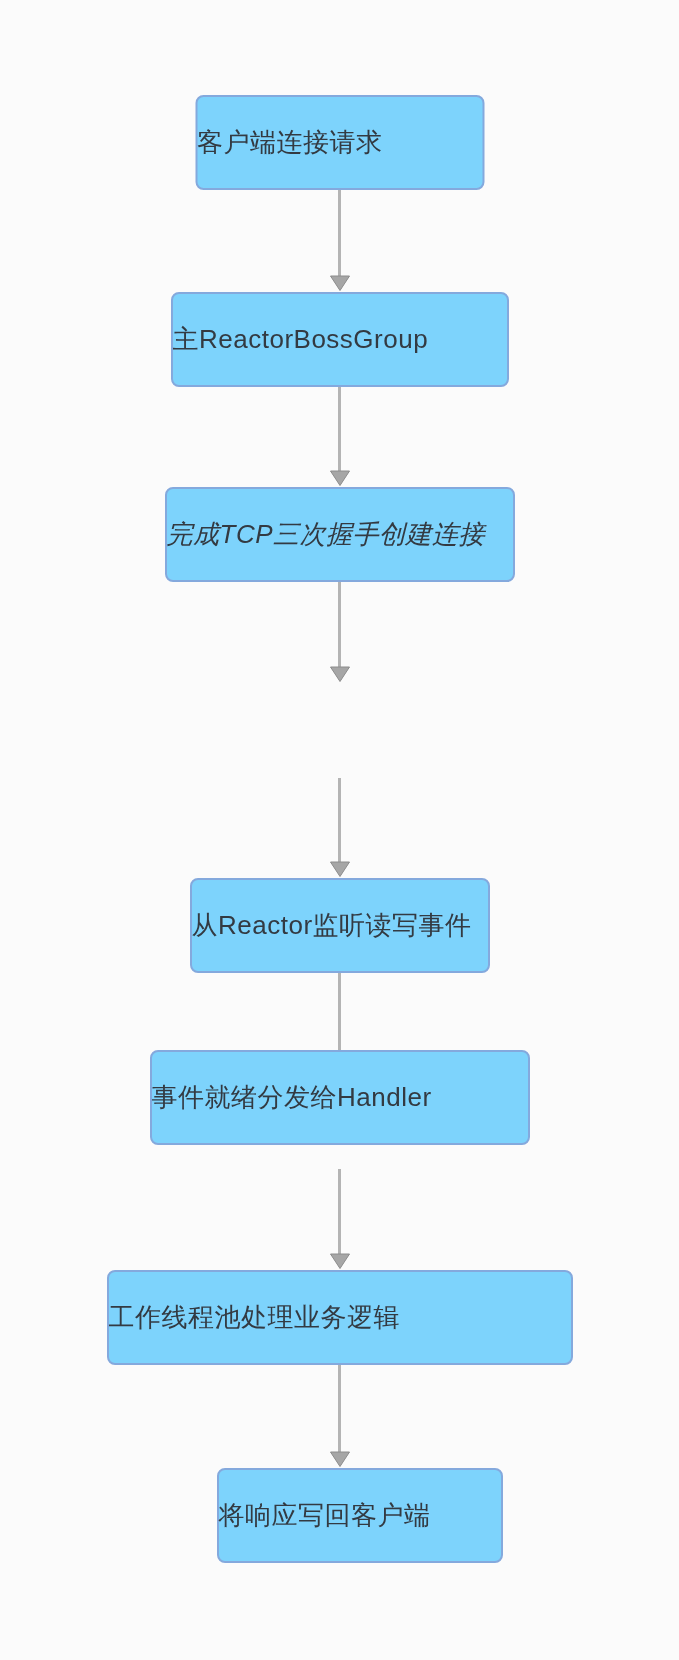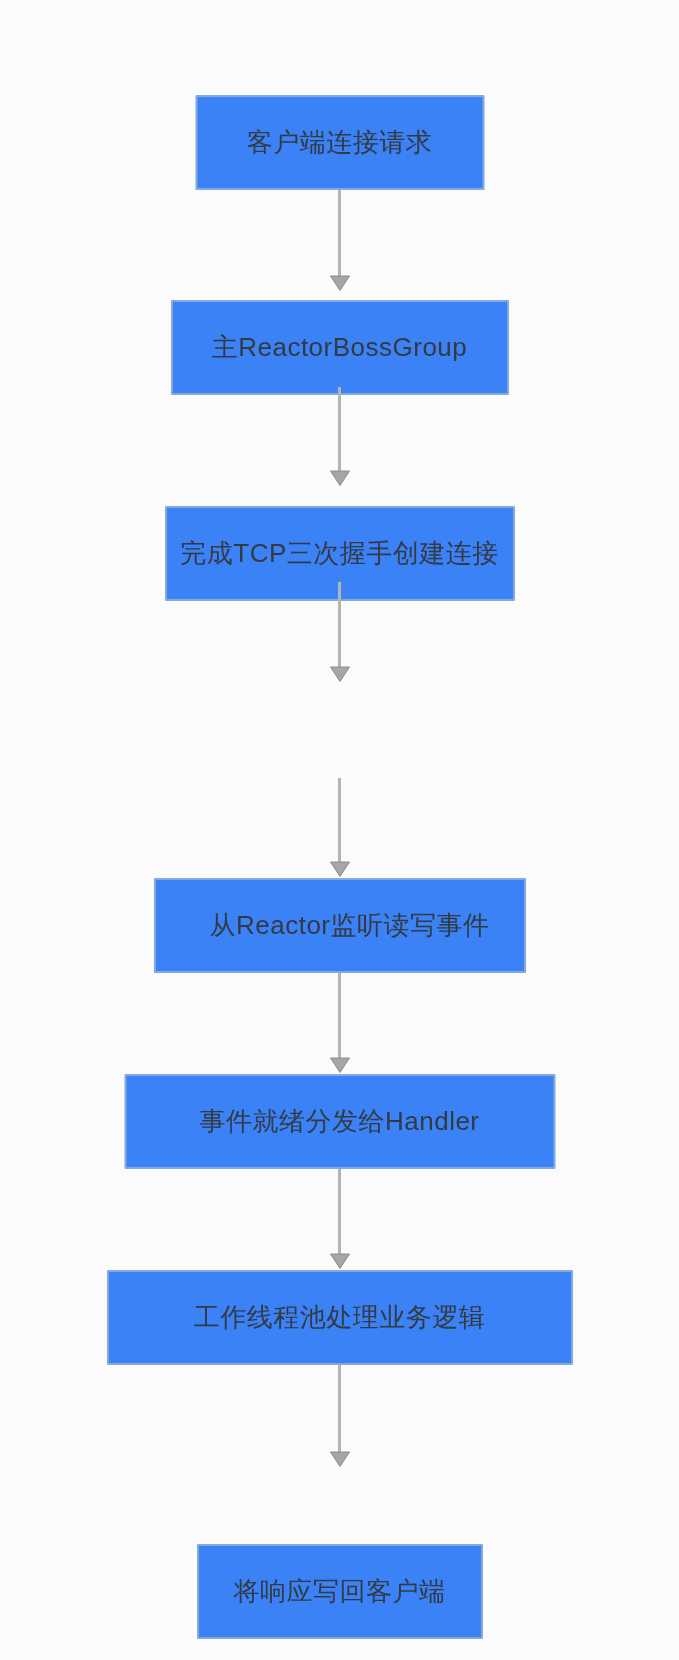--- a/index.html
+++ b/index.html
@@ -15,43 +15,43 @@
     margin: 0 auto;
     background: #fbfbfb;
     overflow: hidden;
   }
   .node {
     position: absolute;
     left: 50%;
     transform: translateX(-50%);
     height: 95px;
     box-sizing: border-box;
-    background: #3b82f6;
+    background: #7dd3fc;
     border: 2.5px solid #84a9dd;
-    border-radius: 1px;
+    border-radius: 8px;
     display: flex;
     align-items: center;
-    justify-content: center;
+    justify-content: flex-start;
   }
   .node .label {
     font-size: 26px;
     color: #333a42;
     letter-spacing: 0.5px;
     white-space: nowrap;
     line-height: 1;
     padding-bottom: 2px;
   }
   .n1 { top: 95px;   width: 289px; }
-  .n2 { top: 292px;  width: 338px; margin-top: 8px; }
-  .n3 { top: 506px;  width: 350px; }
+  .n2 { top: 292px;  width: 338px; }
+  .n3 { top: 487px;  width: 350px; font-style: italic; }
   .n4 { top: 683px;  width: 487px; }
-  .n5 { top: 878px;  width: 372px; padding-left: 20px; }
-  .n6 { top: 1074px; width: 431px; }
+  .n5 { top: 878px;  width: 300px; }
+  .n6 { top: 1050px; width: 380px; }
   .n7 { top: 1270px; width: 466px; }
-  .n8 { top: 1544px; width: 286px; }
+  .n8 { top: 1468px; width: 286px; margin-left: 20px; }
 
   .arrow {
     position: absolute;
     left: 50%;
     transform: translateX(-50%);
     width: 22px;
     display: flex;
     flex-direction: column;
     align-items: center;
   }

